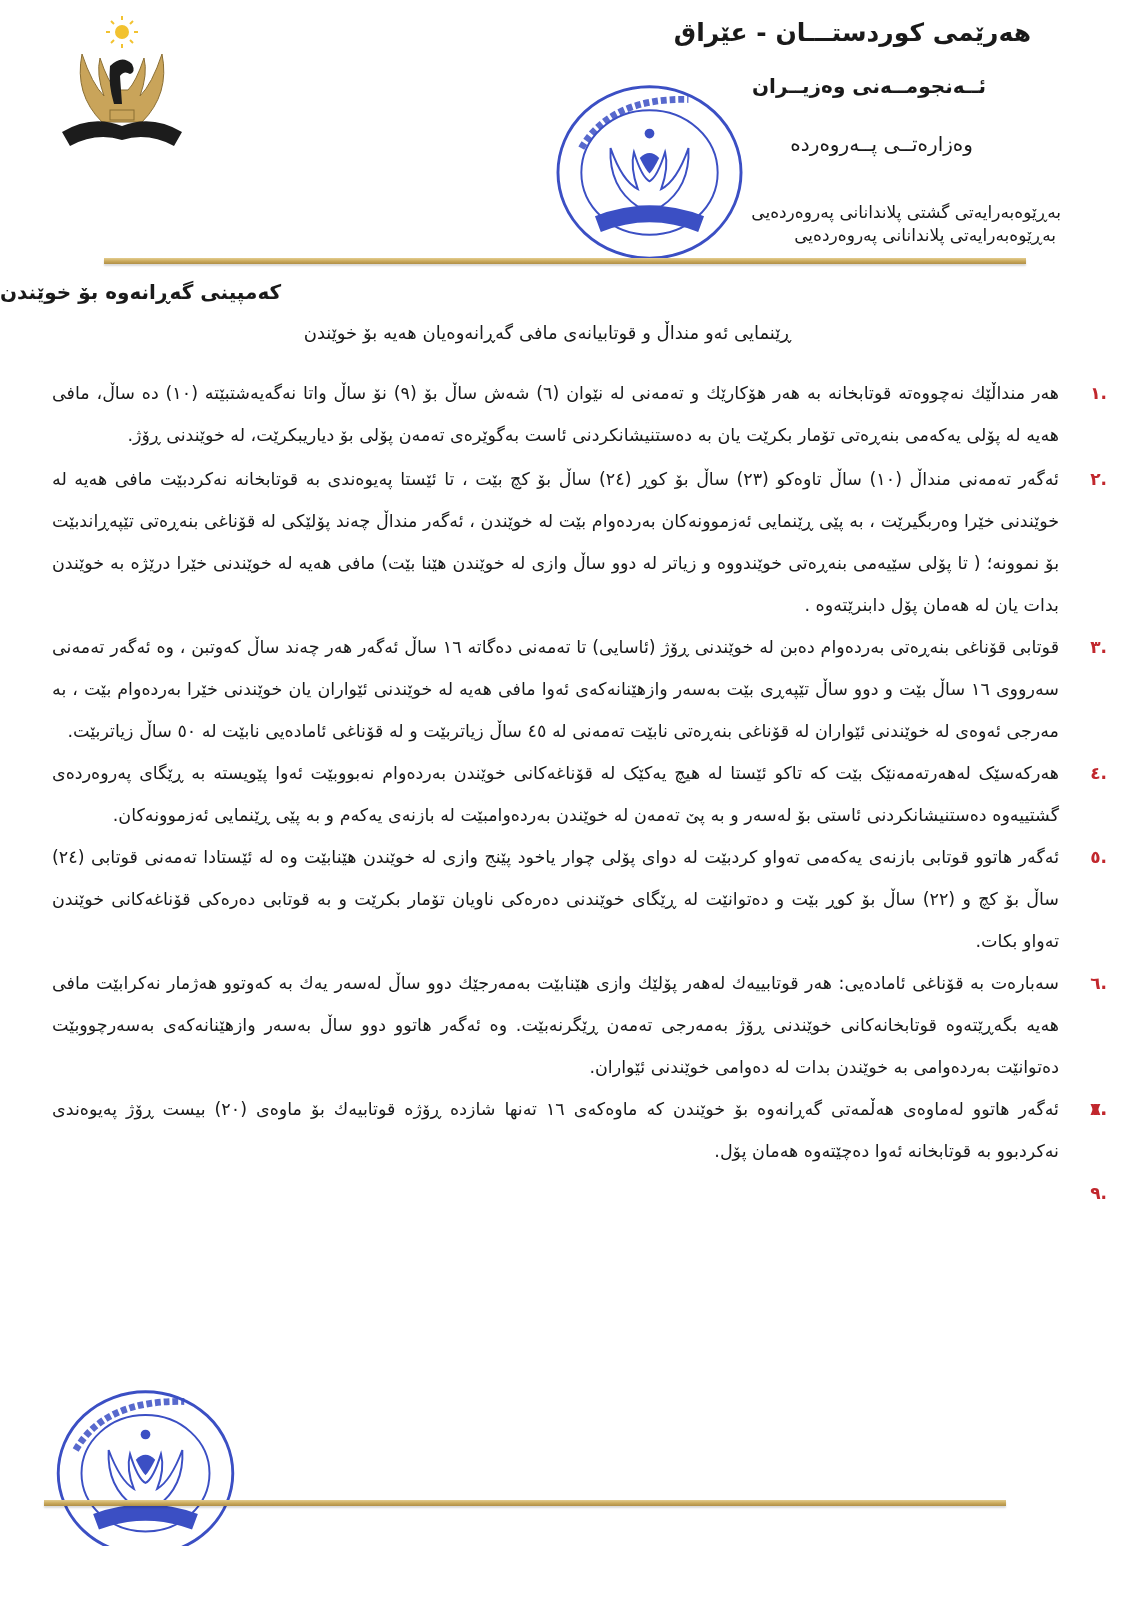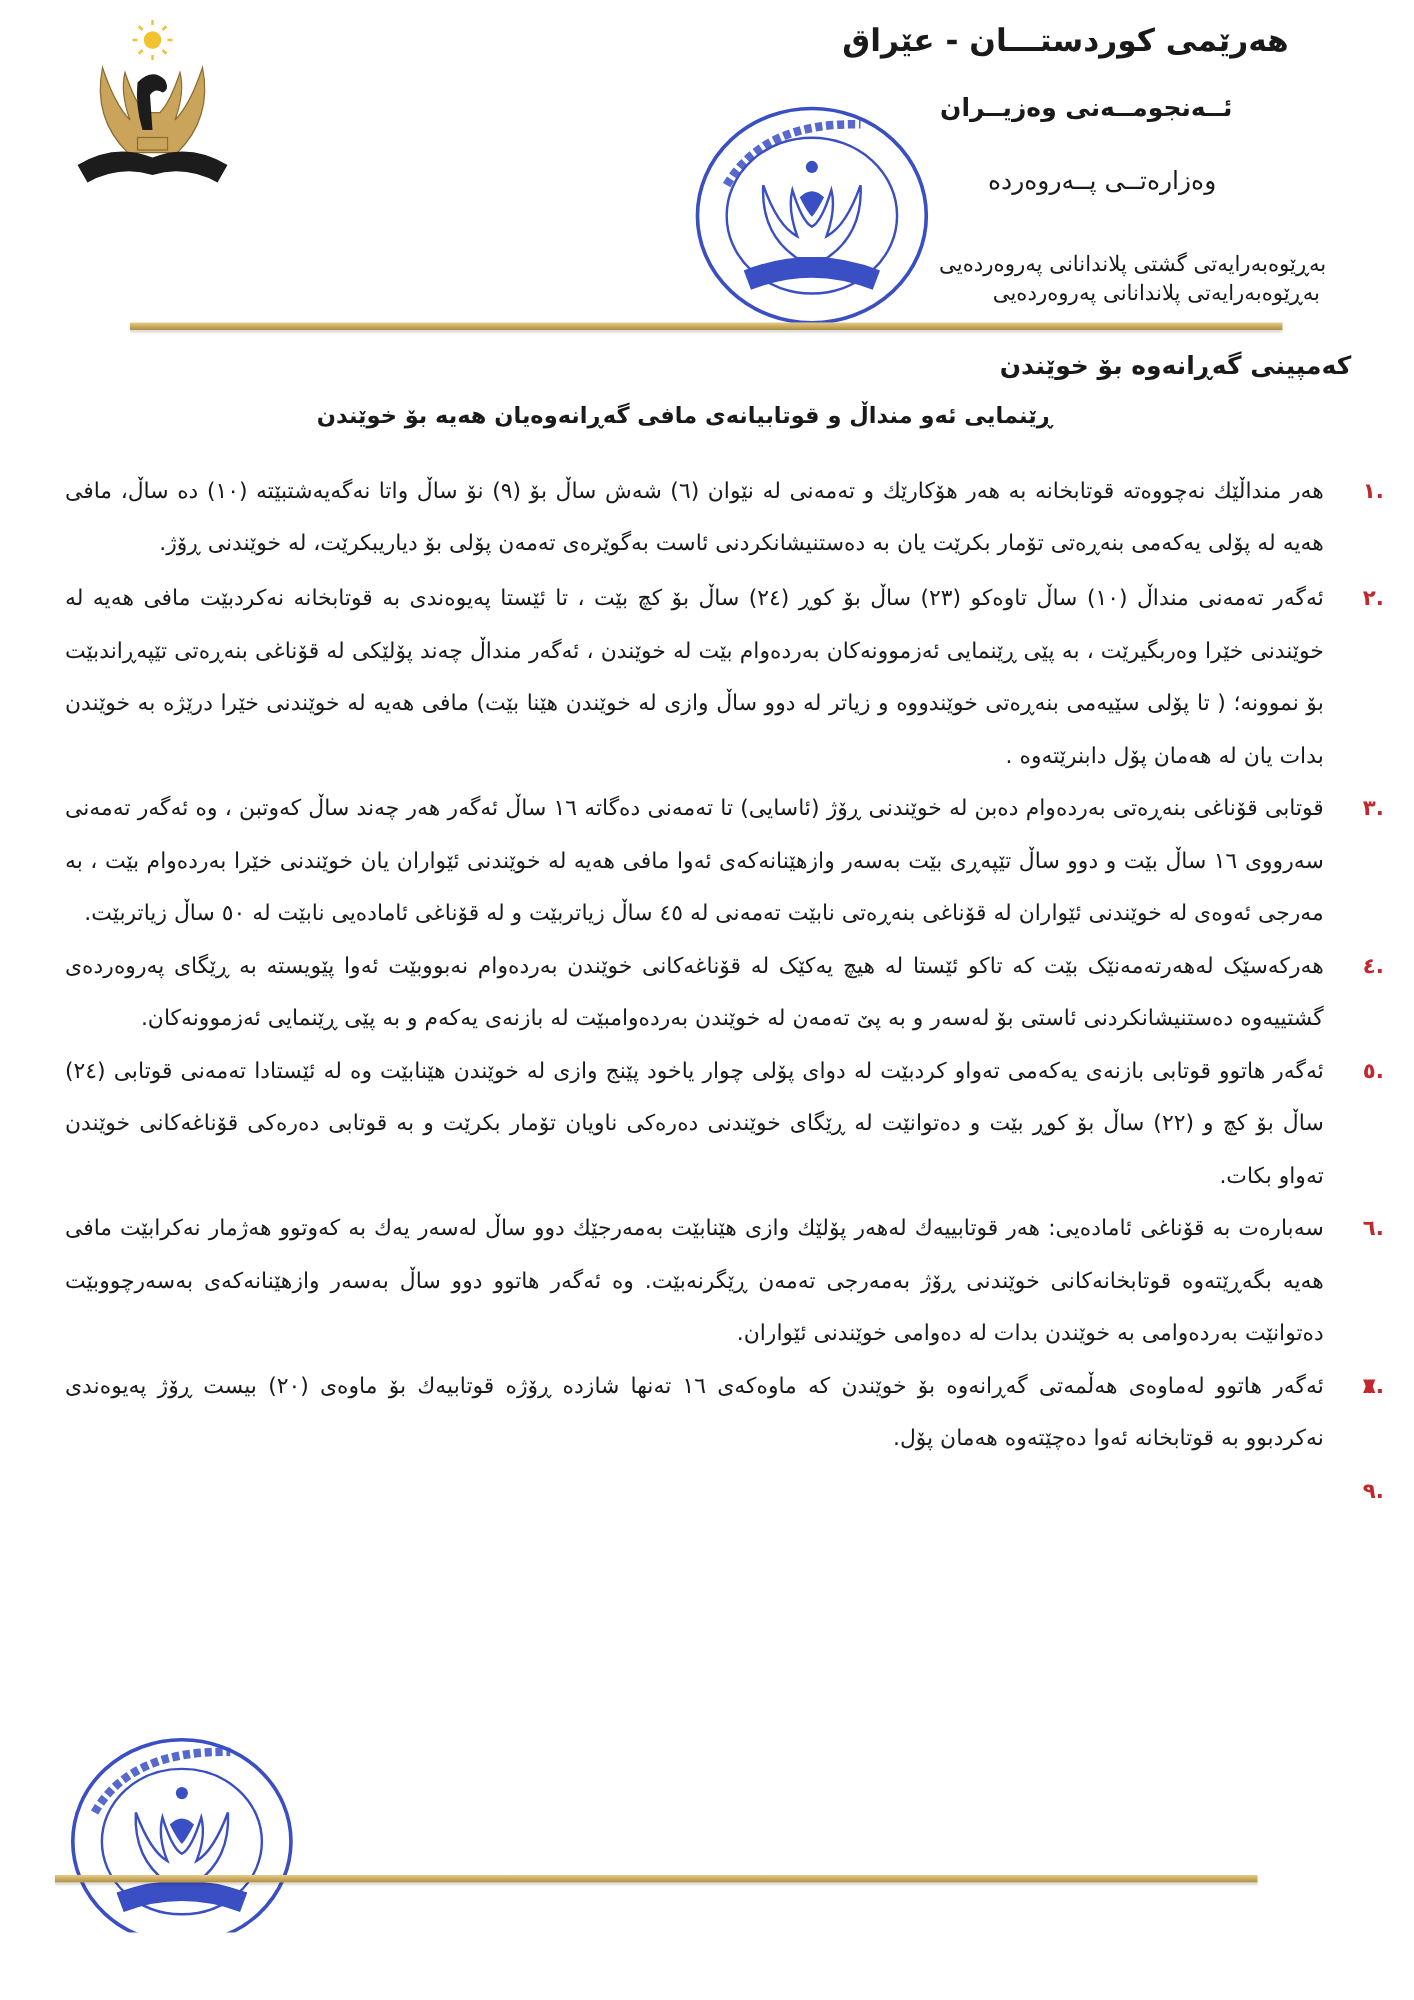--- a/index.html
+++ b/index.html
@@ -18,24 +18,24 @@
 
   .rule { position: absolute; left: 104px; width: 922px; height: 6px; top: 258px;
           background: linear-gradient(#e3cc8e, #c9a85a 55%, #b08f47); box-shadow: 0 2px 2px rgba(0,0,0,0.15); }
   .rule.bottom { left: 44px; width: 962px; top: 1500px; }
 
   .seal { position: absolute; }
   .seal.top { left: 552px; top: 80px; width: 195px; height: 185px; }
   .seal.bottom { left: 48px; top: 1386px; width: 195px; height: 160px; }
 
   
-  .title { position: absolute; left: 0; right: 0; top: 280px; text-align: right; direction: rtl;
+  .title { position: absolute; left: 0; right: 0; top: 280px; text-align: left; direction: rtl;
            font-size: 20px; font-weight: bold; padding-right: 50px; }
   .subtitle { position: absolute; left: 0; right: 0; top: 322px; text-align: center; direction: rtl;
-              font-size: 18px; font-weight: bold; padding-right: 36px; }
+              font-size: 18px; font-weight: normal; padding-right: 36px; }
 
   
   .list { position: absolute; left: 52px; right: 72px; top: 372px; direction: rtl; margin: 0; padding: 0; list-style: none; }
   .item { position: relative; font-size: 17.5px; line-height: 42px; text-align: justify; text-align-last: right; margin: 0; padding: 0; }
   .num { position: absolute; right: -48px; top: 0; width: 40px; text-align: center; color: #c1272d; font-weight: bold; font-size: 17px; }
 </style>
 </head>
 <body>
 
 <div class="page">

